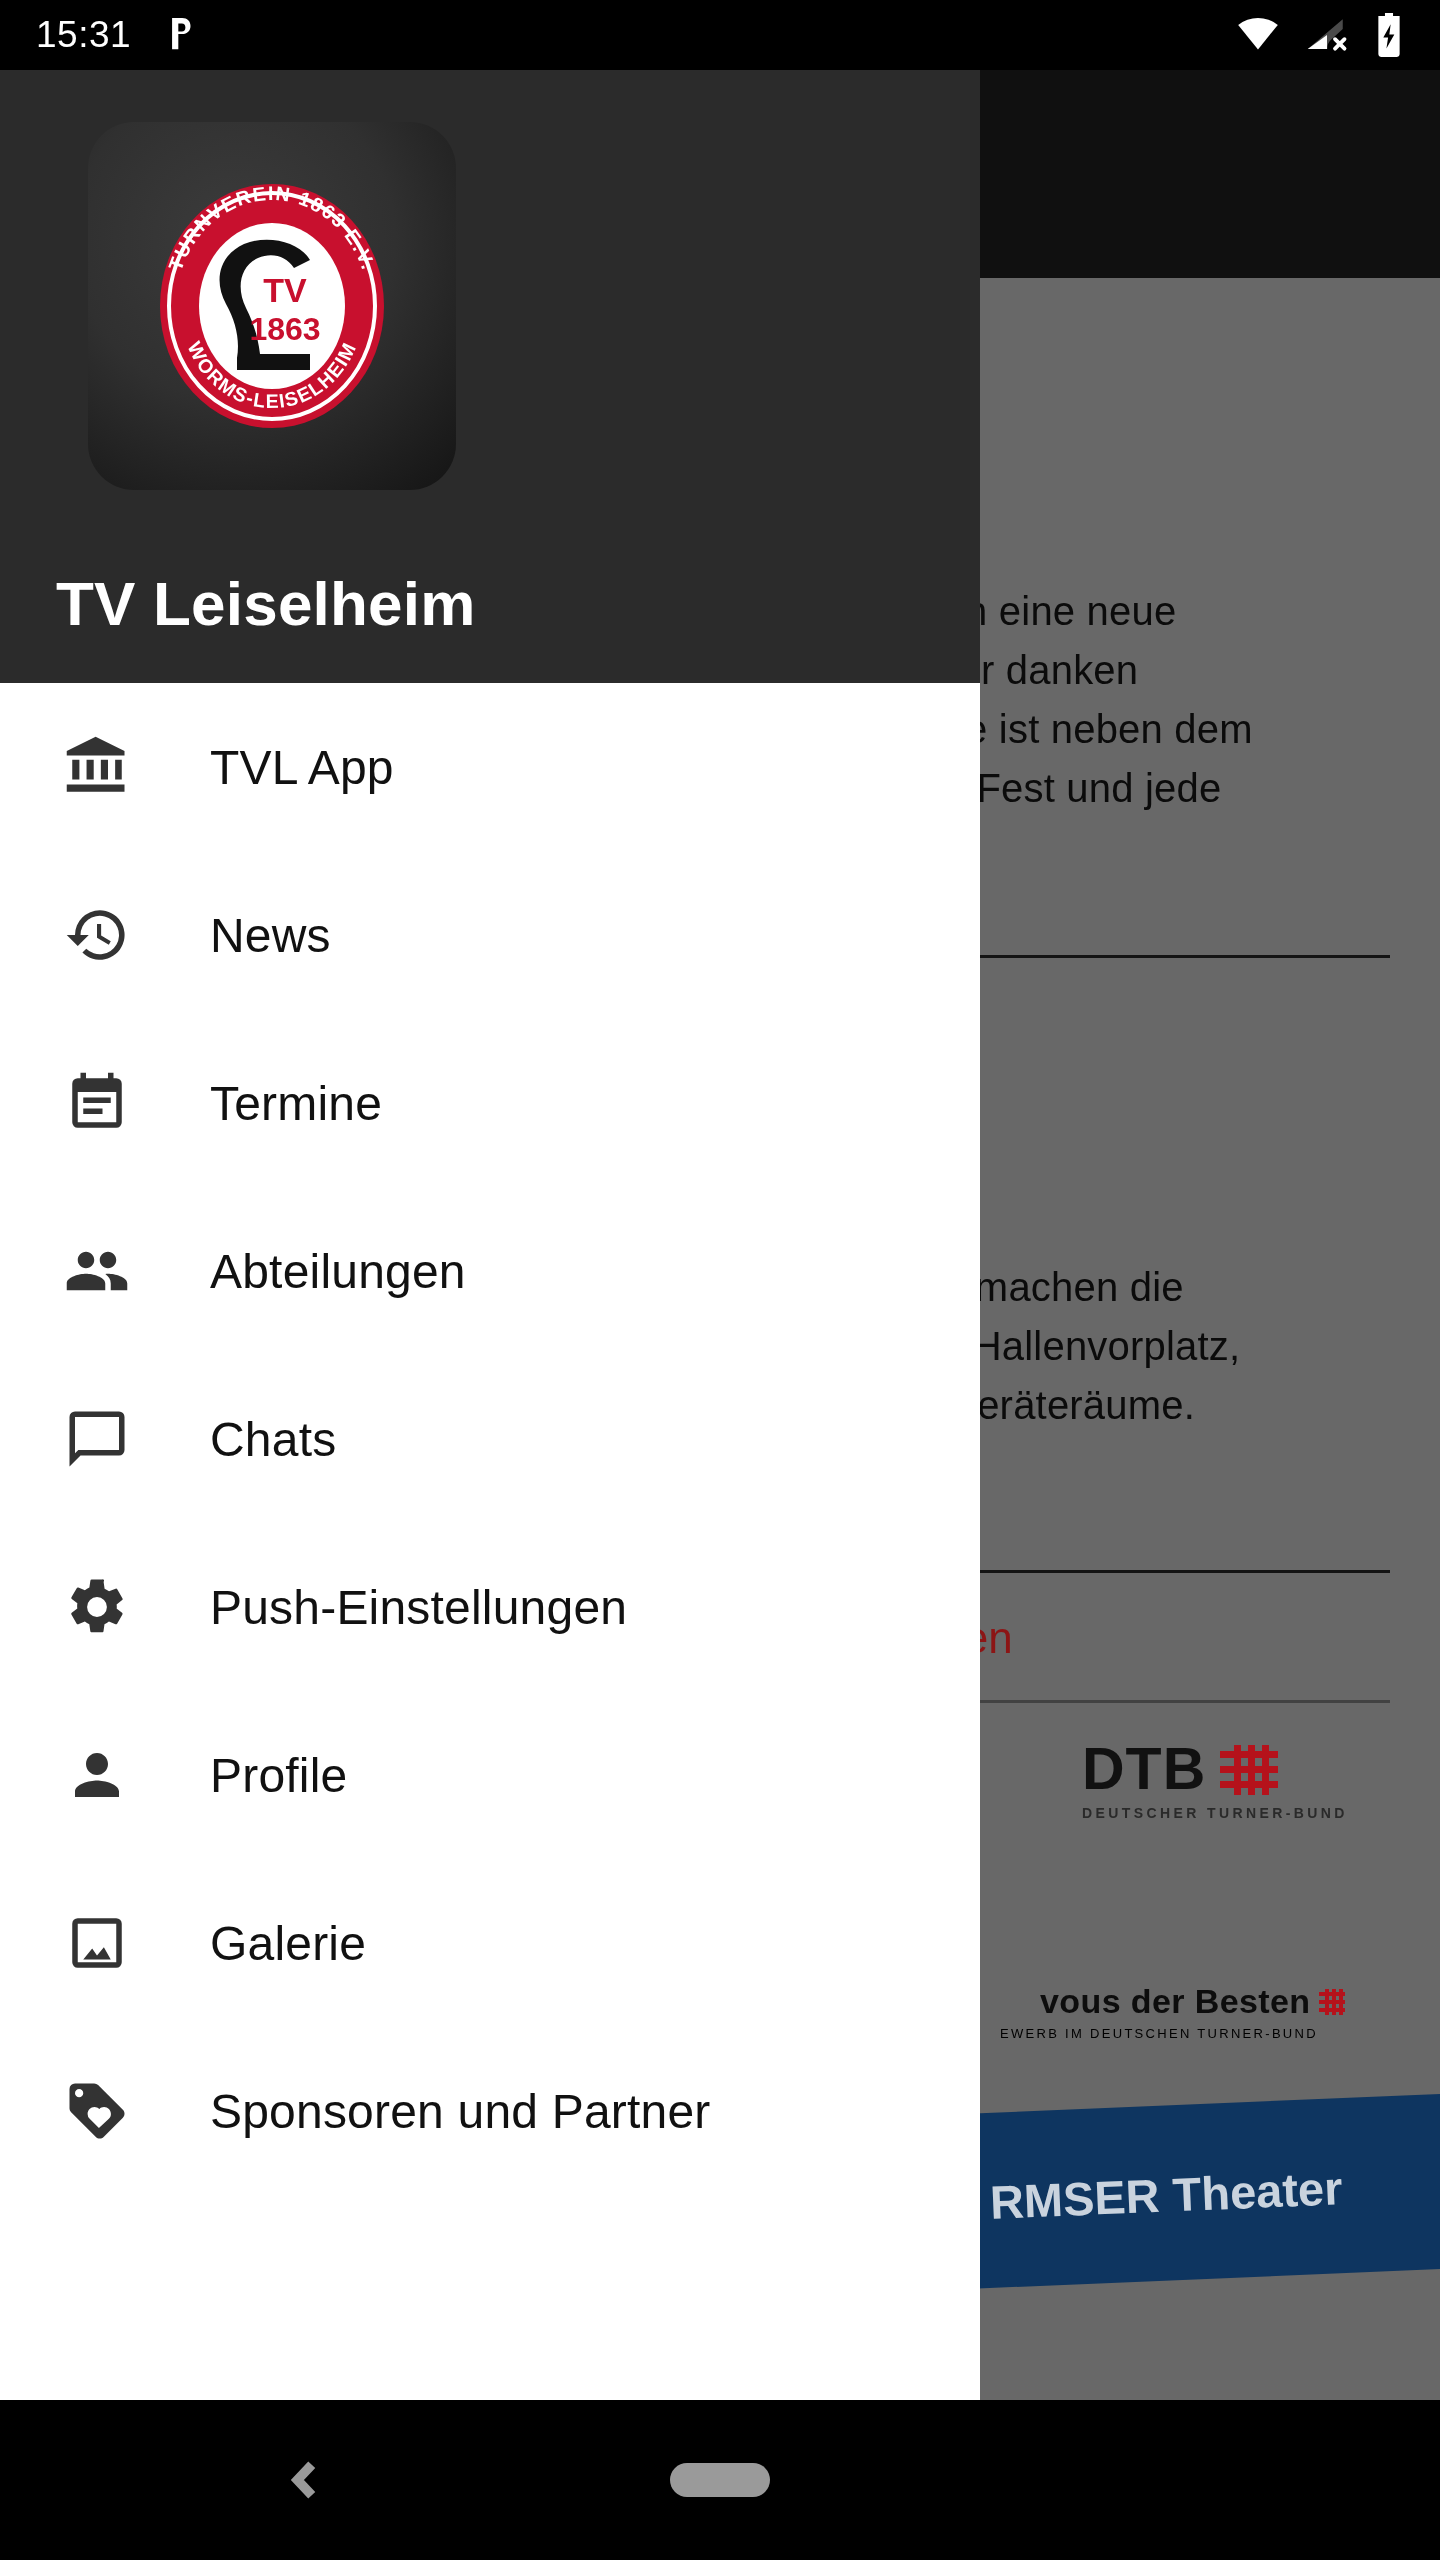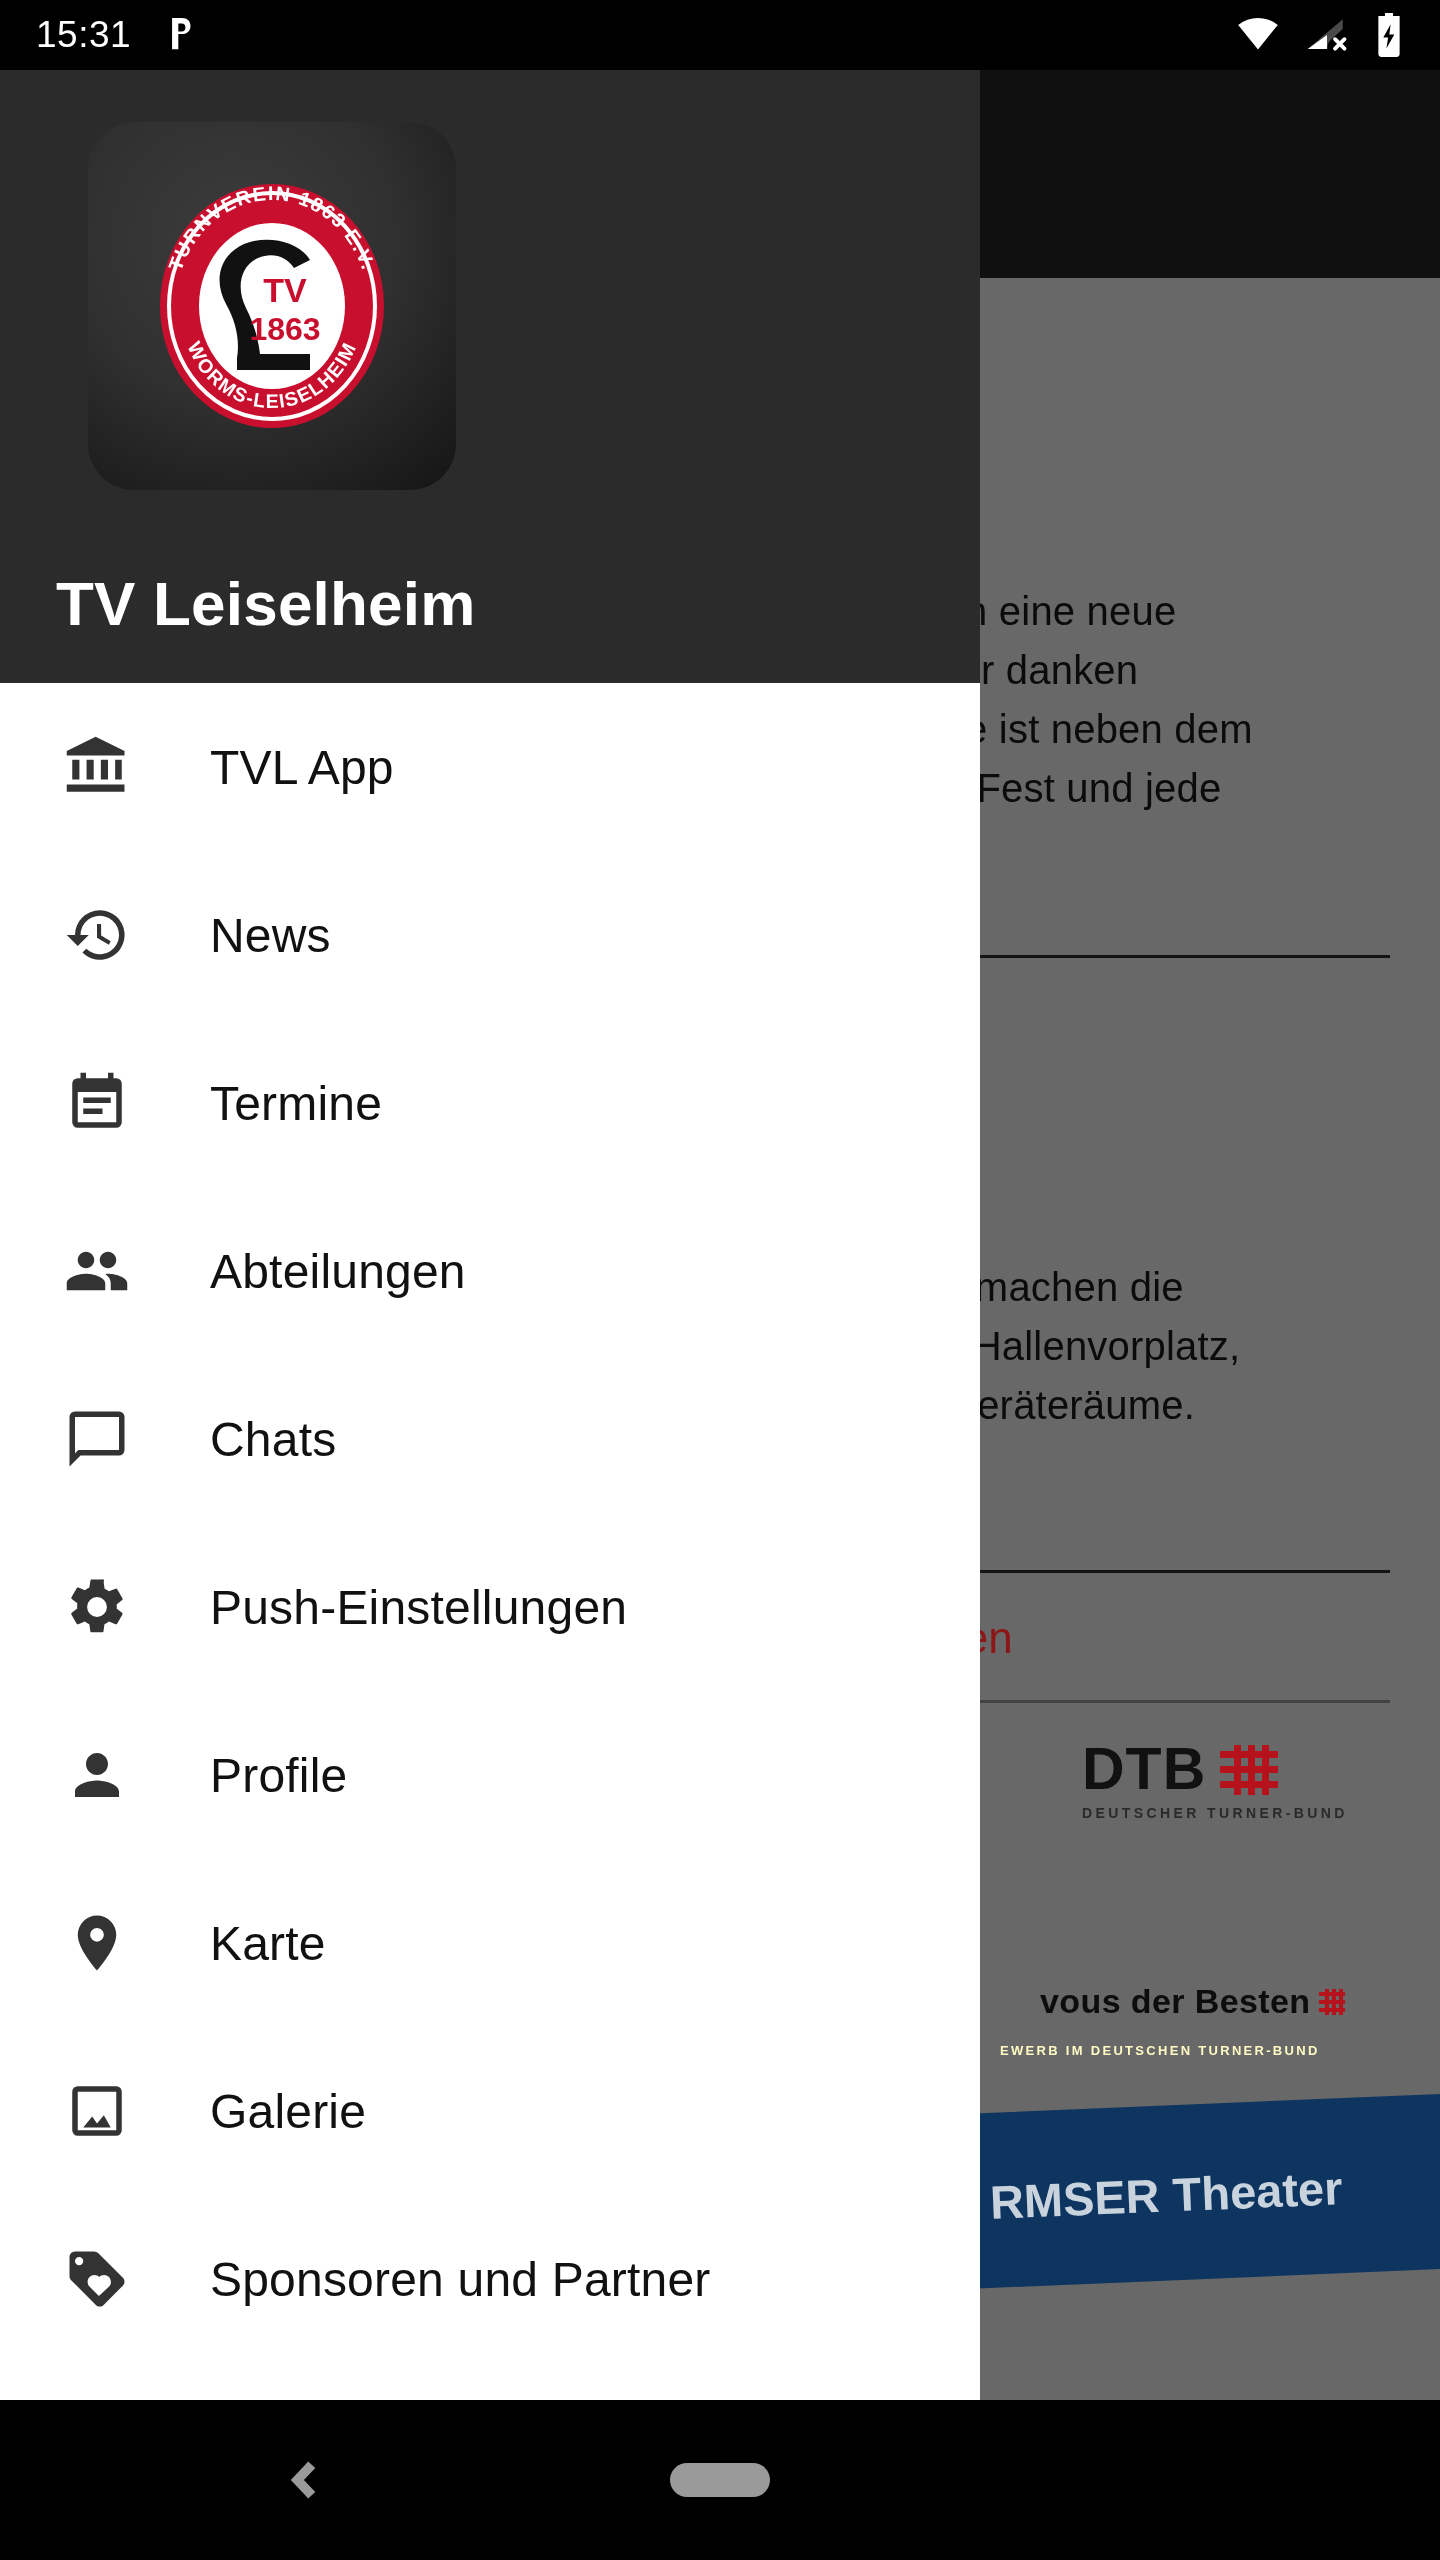--- a/index.html
+++ b/index.html
@@ -32,21 +32,21 @@
   #dtb-word { font-size:59px; font-weight:bold; color:#111; letter-spacing:1px; line-height:1; }
   #dtb-mark { width:58px; height:50px; position:relative; }
   #dtb-mark i { position:absolute; background:#b5121b; display:block; }
   #dtb-sub { margin-top:6px; font-size:14px; letter-spacing:3.4px; color:#2a2a2a; font-weight:bold; }
 
   #rdb-block { position:absolute; left:1000px; top:1982px; width:400px; }
   #rdb-row { display:flex; align-items:center; gap:8px; }
   #rdb-word { font-size:34px; font-weight:bold; color:#0d0d0d; letter-spacing:0.4px; white-space:nowrap;margin-left:40px; }
   #rdb-mark { width:26px; height:26px; position:relative; flex:0 0 auto; }
   #rdb-mark i { position:absolute; background:#b5121b; display:block; }
-  #rdb-sub { margin-top:22px; font-size:13px; letter-spacing:2.3px; color:#fef9c3; font-weight:bold; white-space:nowrap; }
+  #rdb-sub { margin-top:5px; font-size:13px; letter-spacing:2.3px; color:#000000; font-weight:normal; white-space:nowrap; }
 
   
   #theater-banner {
     position:absolute; left:940px; top:2115px; width:540px; height:175px;
     background:#0e3560; transform:rotate(-2.4deg); transform-origin:left center;
   }
   #theater-text {
     position:absolute; left:990px; top:2175px; width:480px;
     color:#c9d3de; font-size:47px; font-weight:bold; white-space:nowrap;
     transform:rotate(-2.4deg); transform-origin:left center;
@@ -251,28 +251,20 @@
 
       <div class="menu-item">
         <span class="menu-icon">
           <svg viewBox="0 0 24 24">
               <path d="M12 12c2.21 0 4-1.79 4-4s-1.79-4-4-4-4 1.79-4 4 1.79 4 4 4zm0 2c-2.67 0-8 1.34-8 4v2h16v-2c0-2.66-5.33-4-8-4z"></path>
             </svg>
         </span>
         <span class="menu-label">Profile</span>
       </div>
 
-      <div class="menu-item">
-        <span class="menu-icon">
-          <svg viewBox="0 0 24 24">
-              <path d="M12 2a7 7 0 0 0-7 7c0 5.25 7 13 7 13s7-7.75 7-13a7 7 0 0 0-7-7zm0 9.5A2.5 2.5 0 1 1 12 6.5a2.5 2.5 0 0 1 0 5z"></path>
-            </svg>
-        </span>
-        <span class="menu-label">Karte</span>
-      </div>
 
       <div class="menu-item">
         <span class="menu-icon">
           <svg viewBox="0 0 24 24">
               <path d="M19 3H5a2 2 0 0 0-2 2v14a2 2 0 0 0 2 2h14a2 2 0 0 0 2-2V5a2 2 0 0 0-2-2zm0 16H5V5h14v14zm-4.5-5.5-2.5 3.01L10.25 14 7 18h10l-2.5-4.5z"></path>
             </svg>
         </span>
         <span class="menu-label">Galerie</span>
       </div>
 

